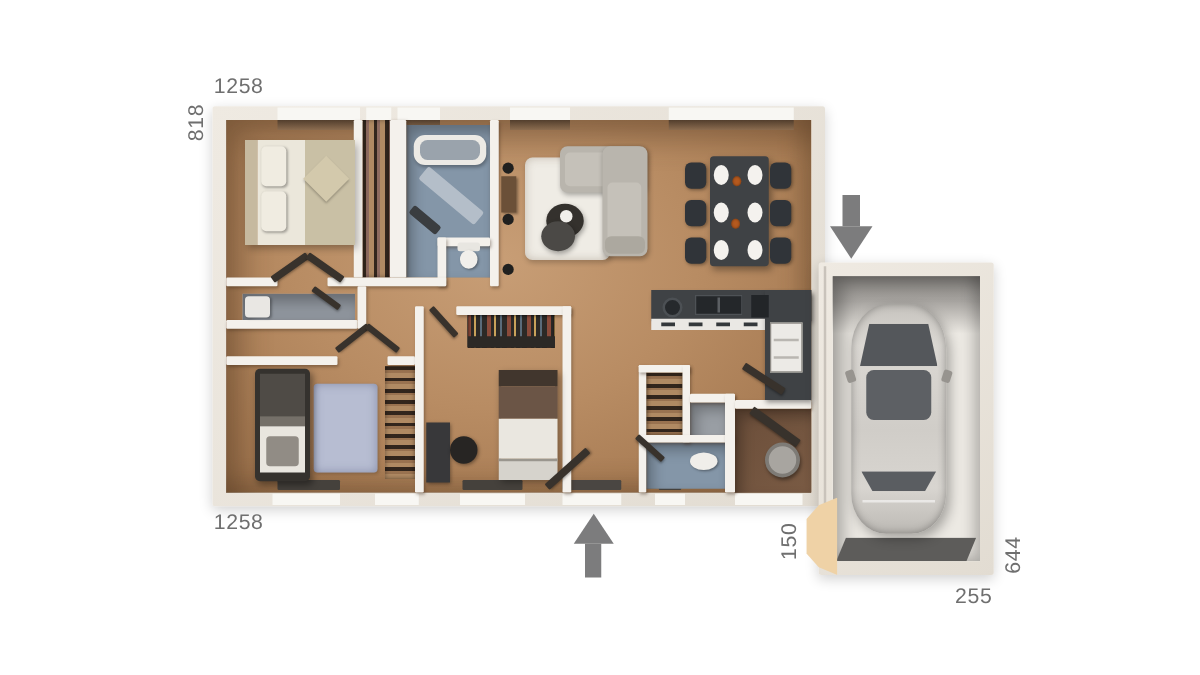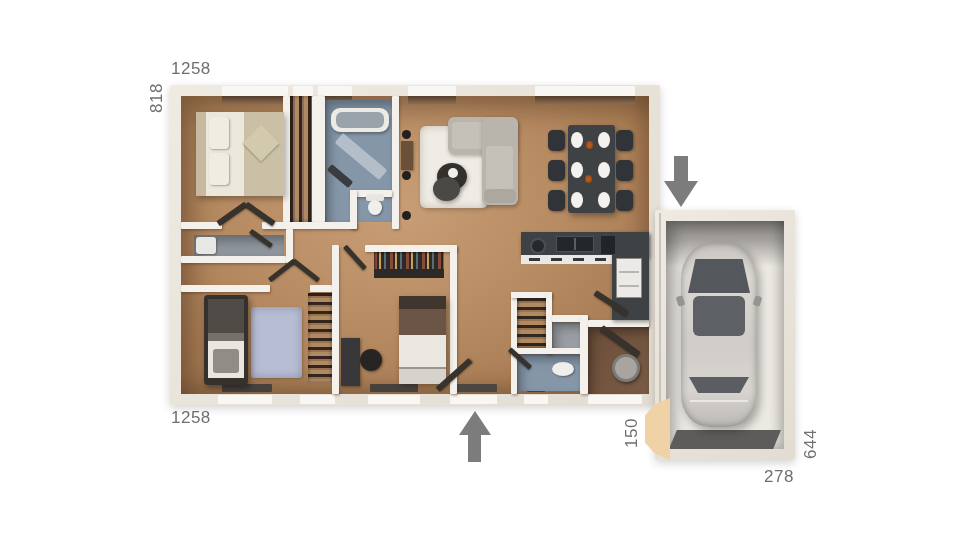--- a/index.html
+++ b/index.html
@@ -224,15 +224,15 @@
   <div class="a" style="left:459px;top:411px;width:32px;height:51px">
     <div class="a tri-up" style="left:0;top:0"></div>
     <div class="a arrow-stem" style="left:9px;top:24px;width:13px;height:27px"></div>
   </div>
 
   <div class="dim" style="left:171px;top:59px">1258</div>
   <div class="dim vert" style="left:157px;top:98px">818</div>
   <div class="dim" style="left:171px;top:408px">1258</div>
   <div class="dim vert" style="left:632px;top:433px">150</div>
   <div class="dim vert" style="left:811px;top:444px">644</div>
-  <div class="dim" style="left:764px;top:467px">278</div>
+  <div class="dim" style="left:764px;top:467px">255</div>
 
 </div>
 
 </body></html>

